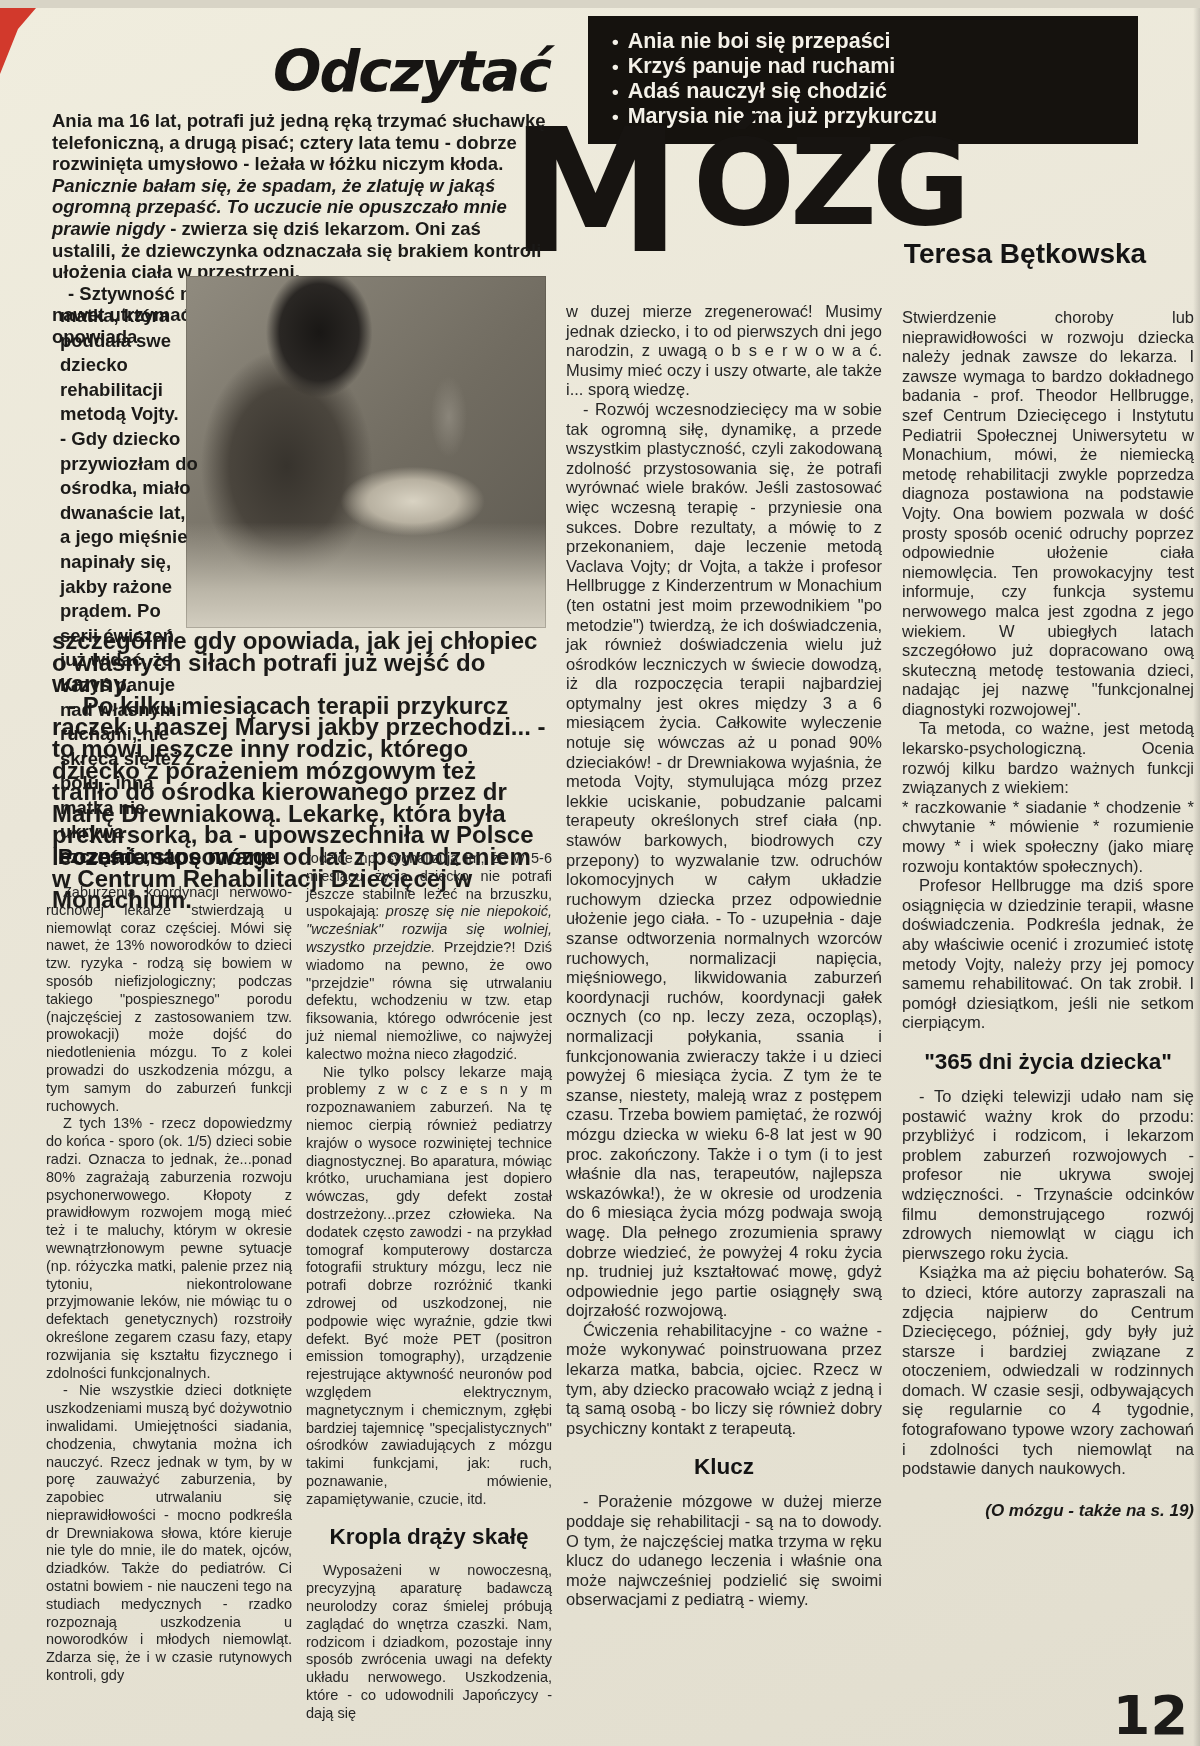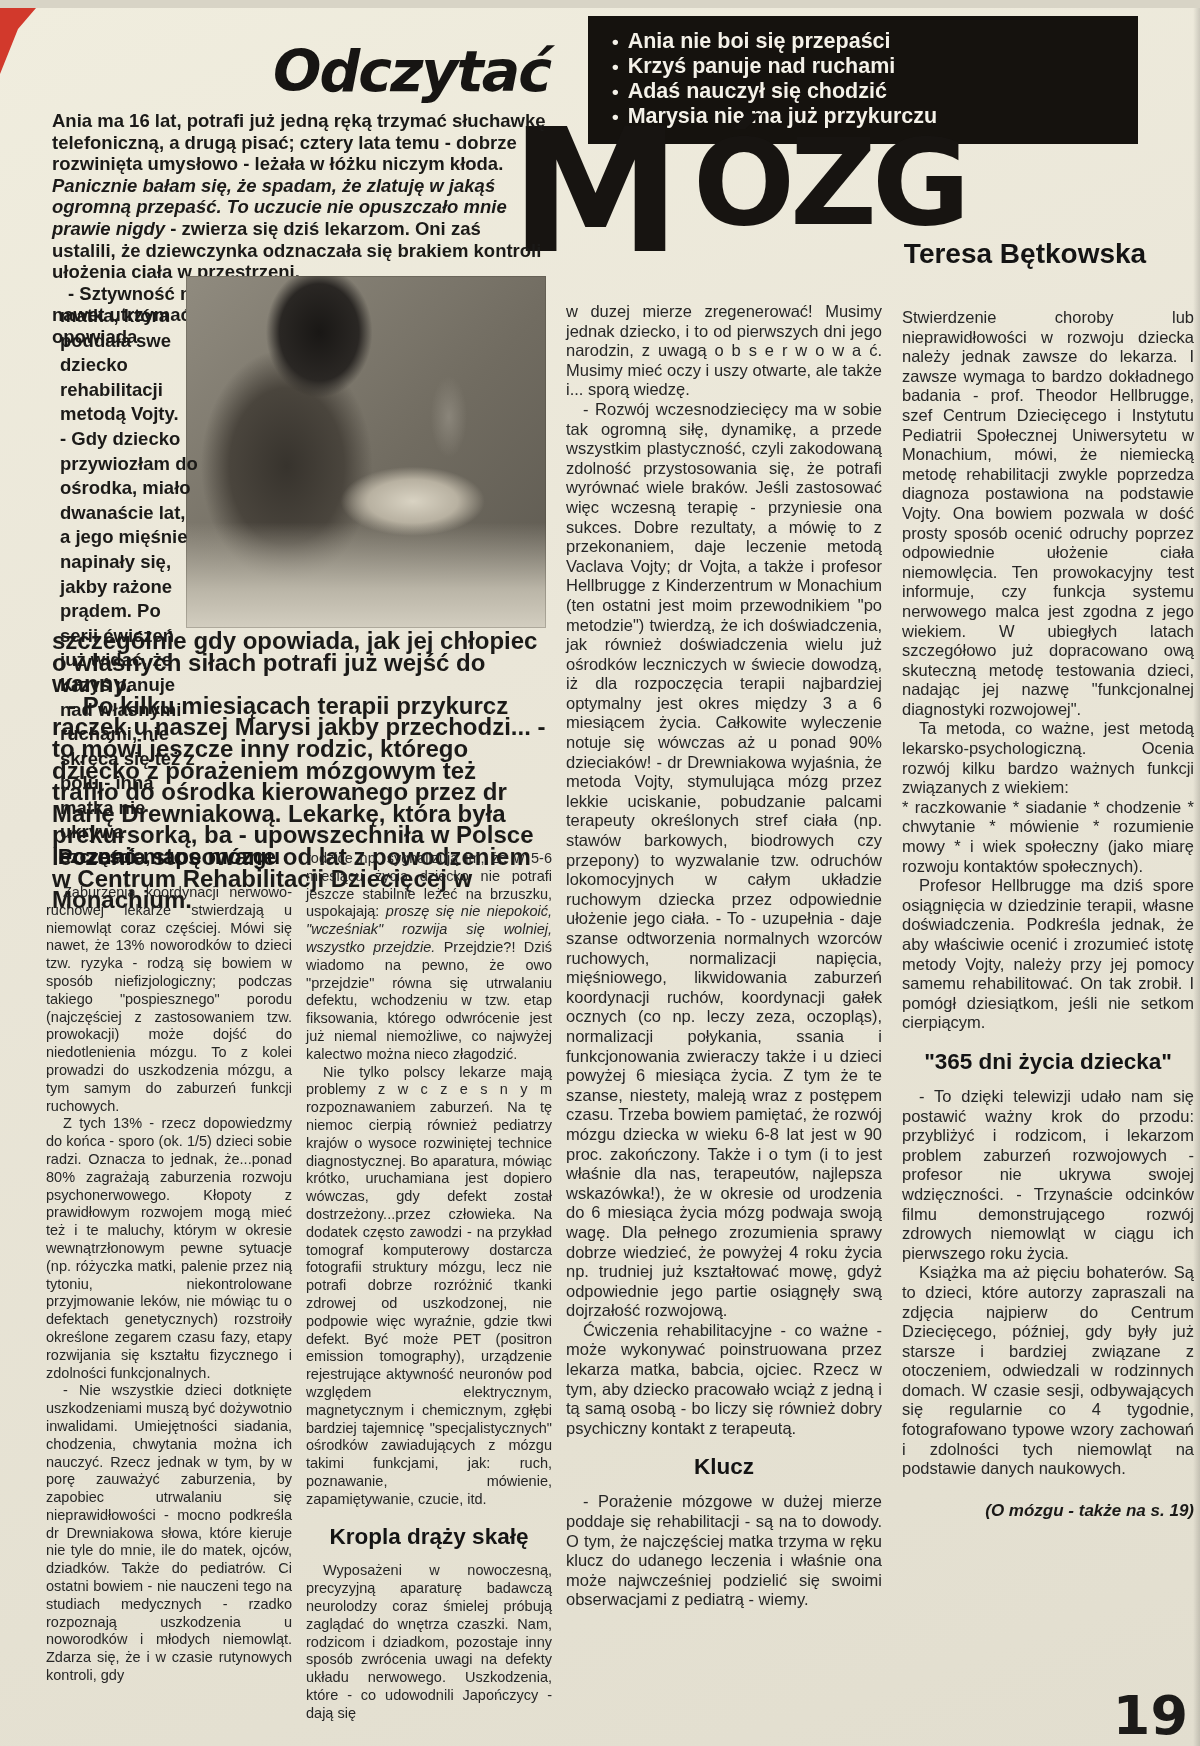--- a/index.html
+++ b/index.html
@@ -142,15 +142,15 @@
     <p class="noindent">Stwierdzenie choroby lub nieprawidłowości w rozwoju dziecka należy jednak zawsze do lekarza. I zawsze wymaga to bardzo dokładnego badania - prof. Theodor Hellbrugge, szef Centrum Dziecięcego i Instytutu Pediatrii Społecznej Uniwersytetu w Monachium, mówi, że niemiecką metodę rehabilitacji zwykle poprzedza diagnoza postawiona na podstawie Vojty. Ona bowiem pozwala w dość prosty sposób ocenić odruchy poprzez odpowiednie ułożenie ciała niemowlęcia. Ten prowokacyjny test informuje, czy funkcja systemu nerwowego malca jest zgodna z jego wiekiem. W ubiegłych latach szczegółowo już dopracowano ową skuteczną metodę testowania dzieci, nadając jej nazwę "funkcjonalnej diagnostyki rozwojowej".</p>
     <p>Ta metoda, co ważne, jest metodą lekarsko-psychologiczną. Ocenia rozwój kilku bardzo ważnych funkcji związanych z wiekiem:</p>
     <p class="noindent">* raczkowanie * siadanie * chodzenie * chwytanie * mówienie * rozumienie mowy * i wiek społeczny (jako miarę rozwoju kontaktów społecznych).</p>
     <p>Profesor Hellbrugge ma dziś spore osiągnięcia w dziedzinie terapii, własne doświadczenia. Podkreśla jednak, że aby właściwie ocenić i zrozumieć istotę metody Vojty, należy przy jej pomocy samemu rehabilitować. On tak zrobił. I pomógł dziesiątkom, jeśli nie setkom cierpiącym.</p>
     <p class="h2 mid">"365 dni życia dziecka"</p>
     <p>- To dzięki telewizji udało nam się postawić ważny krok do przodu: przybliżyć i rodzicom, i lekarzom problem zaburzeń rozwojowych - profesor nie ukrywa swojej wdzięczności. - Trzynaście odcinków filmu demonstrującego rozwój zdrowych niemowląt w ciągu ich pierwszego roku życia.</p>
     <p>Książka ma aż pięciu bohaterów. Są to dzieci, które autorzy zapraszali na zdjęcia najpierw do Centrum Dziecięcego, później, gdy były już starsze i bardziej związane z otoczeniem, odwiedzali w rodzinnych domach. W czasie sesji, odbywających się regularnie co 4 tygodnie, fotografowano typowe wzory zachowań i zdolności tych niemowląt na podstawie danych naukowych.</p>
     <p class="footnote">(O mózgu - także na s. 19)</p>
   </div>
 
-  <div class="page-number">19</div>
+  <div class="page-number">12</div>
 
 </div>
 
 </body></html>

